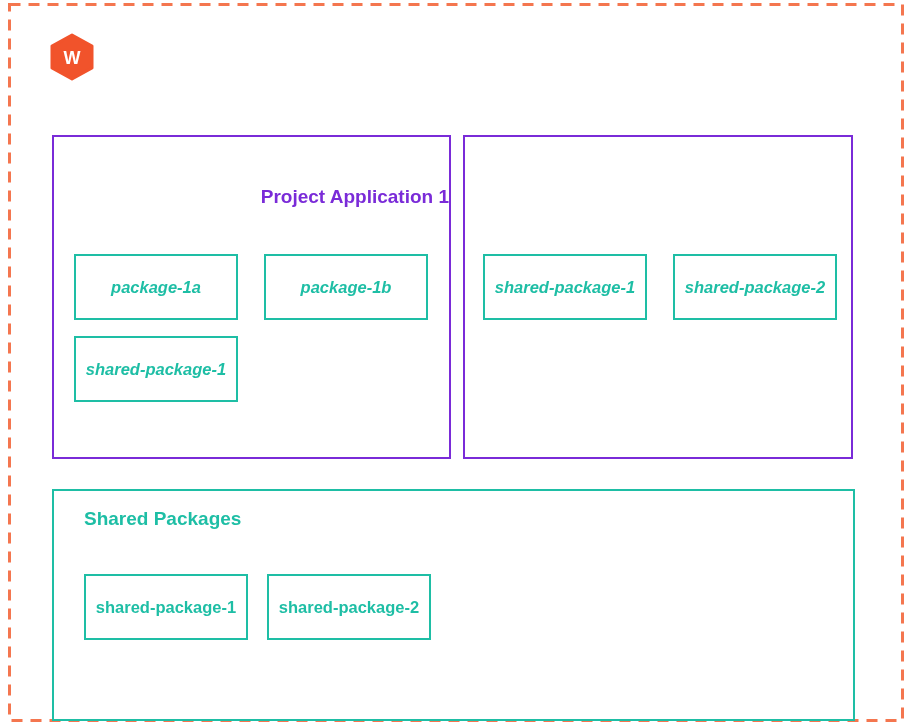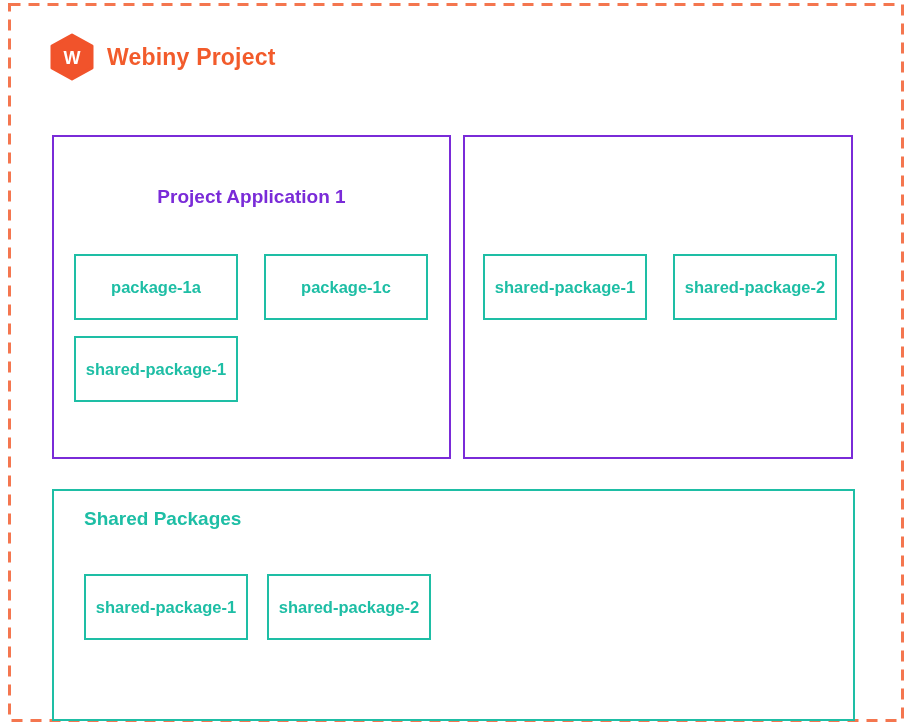--- a/index.html
+++ b/index.html
@@ -23,27 +23,27 @@
 
   .app-box {
     position: absolute; top: 135px; height: 324px;
     border: 2px solid #7a2bd8; box-sizing: border-box; background: #fff;
   }
   #app-0 { left: 52px;  width: 399px; }
   #app-1 { left: 463px; width: 390px; }
 
   .app-title {
     position: absolute; top: 49px; left: 0; width: 100%;
-    text-align: center; font-weight: bold; font-size: 19px; color: #7a2bd8;
+    text-align: right; font-weight: bold; font-size: 19px; color: #7a2bd8;
   }
 
   .pkg-grid {
     position: absolute; top: 117px;
     display: grid; grid-template-columns: 164px 164px;
-    column-gap: 26px; row-gap: 16px;
+    column-gap: 26px; row-gap: 16px; font-style: italic;
   }
   #app-0 .pkg-grid { left: 20px; }
   #app-1 .pkg-grid { left: 18px; }
 
   .pkg {
     height: 66px; border: 2px solid #1ebea5; box-sizing: border-box;
     display: flex; align-items: center; justify-content: center;
     color: #1ebea5; font-weight: bold; font-size: 16.5px;
     background: #fff; white-space: nowrap;
   }
@@ -69,31 +69,30 @@
 
   <svg class="dashed-frame" width="910" height="728" aria-hidden="true">
     <rect x="9.5" y="4.5" width="893" height="716" fill="none" stroke="#f4764f" stroke-width="3" stroke-dasharray="11 8"></rect>
   </svg>
 
   <div class="logo-row">
     <svg class="logo-hex" width="44" height="48" viewBox="0 0 44 48" aria-hidden="false">
       <polygon points="22,2 42,13 42,35 22,46 2,35 2,13" fill="#f1532b" stroke="#f1532b" stroke-width="3" stroke-linejoin="round"></polygon>
       <text x="22" y="31" text-anchor="middle" fill="#ffffff" font-family="Liberation Sans, sans-serif" font-size="18" font-weight="bold">W</text>
     </svg>
-    <div class="brand-title">Webiny Project</div>
   </div>
 
   <div class="app-box" id="app-0">
     <div class="app-title">Project Application 1</div>
     <div class="pkg-grid">
       <div class="pkg">
         <span>package-1a</span>
       </div>
       <div class="pkg">
-        <span>package-1c</span>
+        <span>package-1b</span>
       </div>
       <div class="pkg">
         <span>shared-package-1</span>
       </div>
     </div>
   </div>
 
   <div class="app-box" id="app-1">
     <div class="pkg-grid">
       <div class="pkg">

